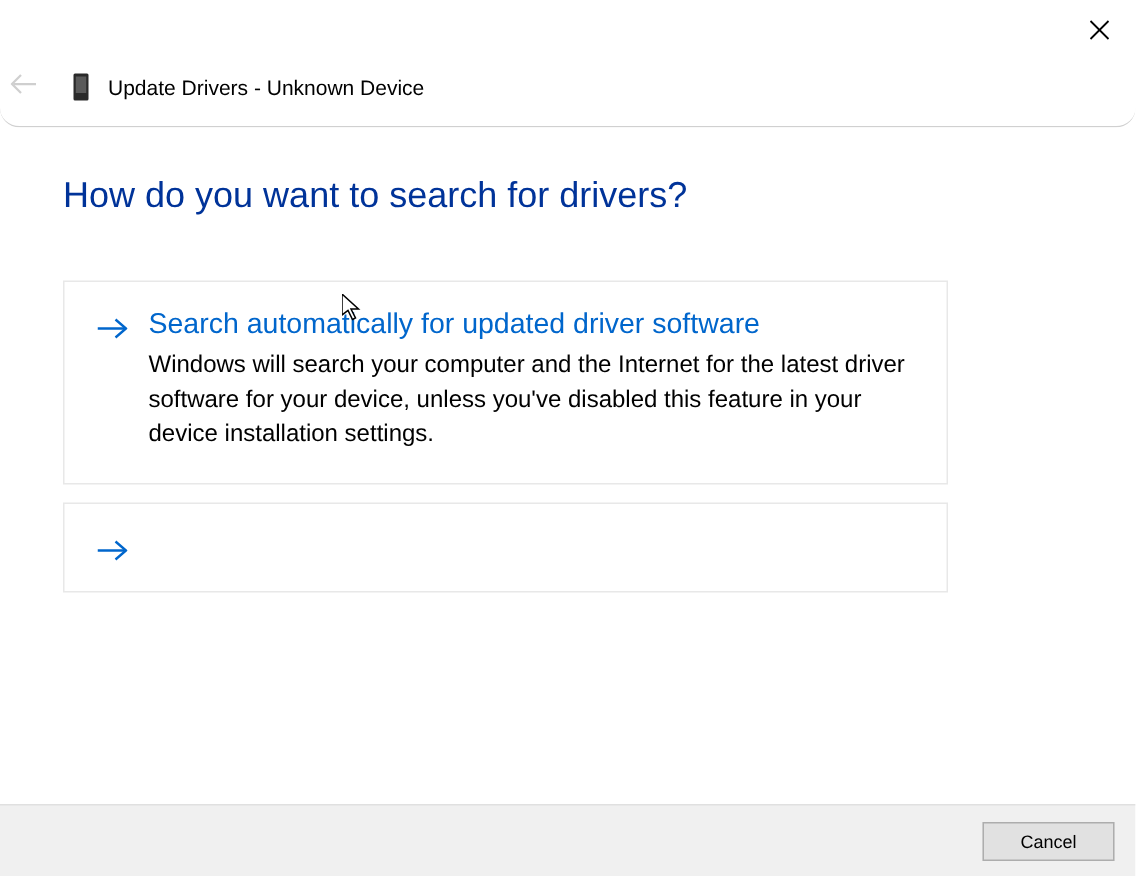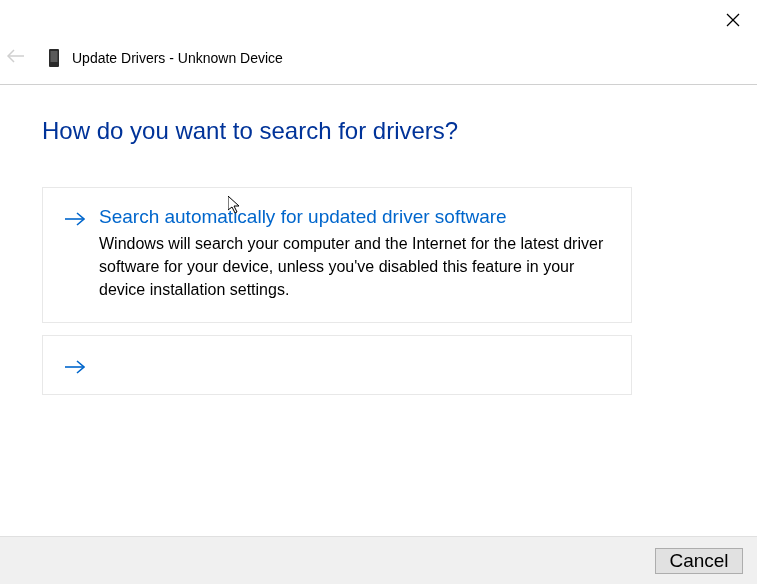--- a/index.html
+++ b/index.html
@@ -29,20 +29,21 @@
     .close-btn svg {
       width: 14px;
       height: 14px;
     }
     .header {
       display: flex;
       align-items: center;
       padding: 44px 0 12px 2px;
       border-bottom: 1px solid #d0d0d0;
       gap: 10px;
+      border-radius: 13px;
     }
     .back-arrow {
       width: 28px;
       height: 28px;
       display: flex;
       align-items: center;
       justify-content: center;
       opacity: 0.35;
     }
     .back-arrow svg {
@@ -129,21 +130,21 @@
       display: flex;
       justify-content: flex-end;
       align-items: center;
       padding-right: 14px;
     }
     .cancel-btn {
       width: 88px;
       height: 26px;
       background: #e1e1e1;
       border: 1px solid #adadad;
-      font-size: 19px;
+      font-size: 12px;
       color: #000;
       cursor: pointer;
     }
   </style>
 </head>
 <body>
 
 <div class="close-btn">
   <span>
     <svg viewBox="0 0 14 14">

